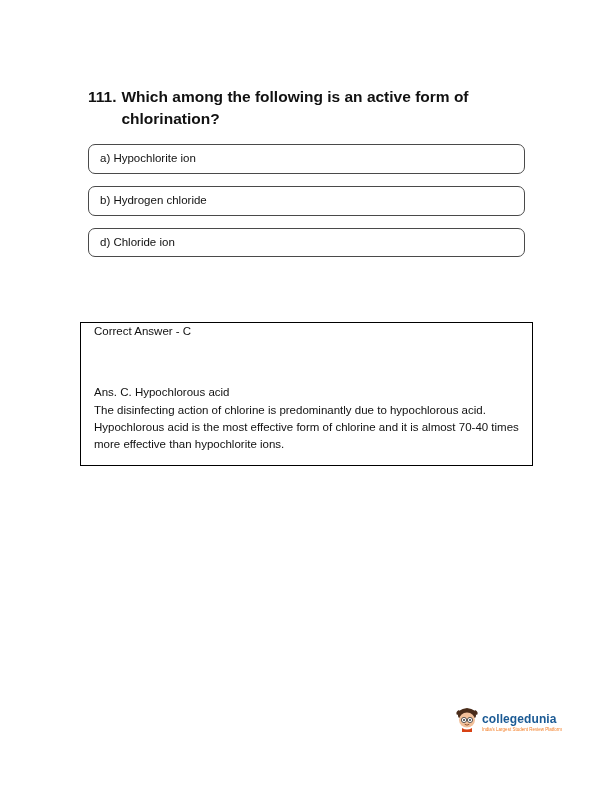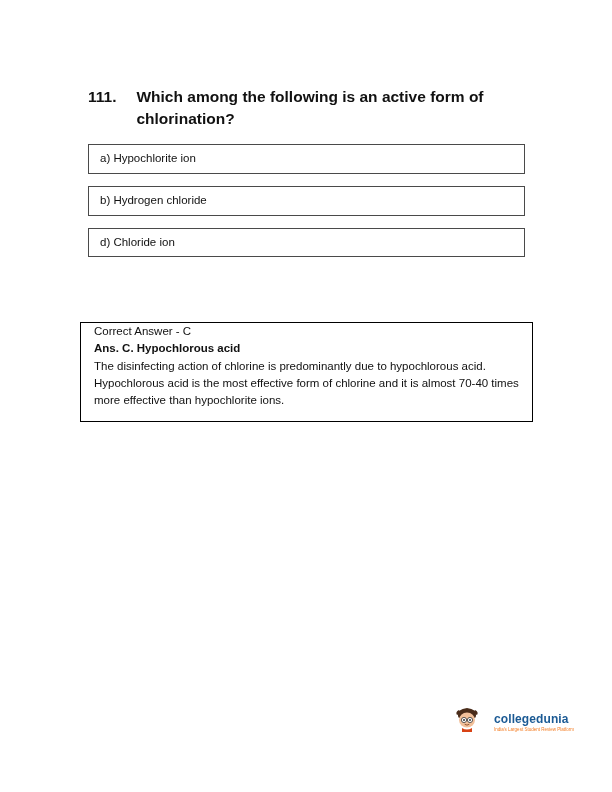--- a/index.html
+++ b/index.html
@@ -20,60 +20,59 @@
     left: 88px;
     width: 440px;
     display: flex;
     font-weight: bold;
     font-size: 15.5px;
     line-height: 1.45;
     color: #111;
   }
   .q-number {
     flex: 0 0 auto;
-    margin-right: 20px;
+    margin-right: 5px;
     white-space: nowrap;
   }
   .q-text { flex: 1 1 auto; }
   .options {
     position: absolute;
     top: 144px;
     left: 88px;
     width: 437px;
   }
   .option {
     border: 1px solid #4a4a4a;
-    border-radius: 0;
+    border-radius: 7px;
     background: #ffffff;
     padding: 7px 17px 7px 11px;
     margin-bottom: 12px;
     font-size: 11.5px;
     line-height: 1.2;
     color: #111;
   }
   .answer-box {
     position: absolute;
     top: 322px;
     left: 80px;
     width: 453px;
     border: 1.5px solid #000000;
     background: #ffffff;
     padding: 0 13px 12px 13px;
     font-size: 11.5px;
     line-height: 1.5;
     color: #111;
   }
-  .answer-box .bold-line { font-weight: bold; }
+  .answer-box .bold-line { font-weight: normal; margin-top: 44px; }
   .branding {
     position: absolute;
     top: 706px;
     left: 455px;
     display: flex;
     align-items: flex-start;
-    gap: 12px;
   }
   .mascot {
     width: 24px;
     height: 26px;
     flex: 0 0 auto;
     margin-right: 3px;
   }
   .brand-text-wrap {
     display: flex;
     flex-direction: column;

